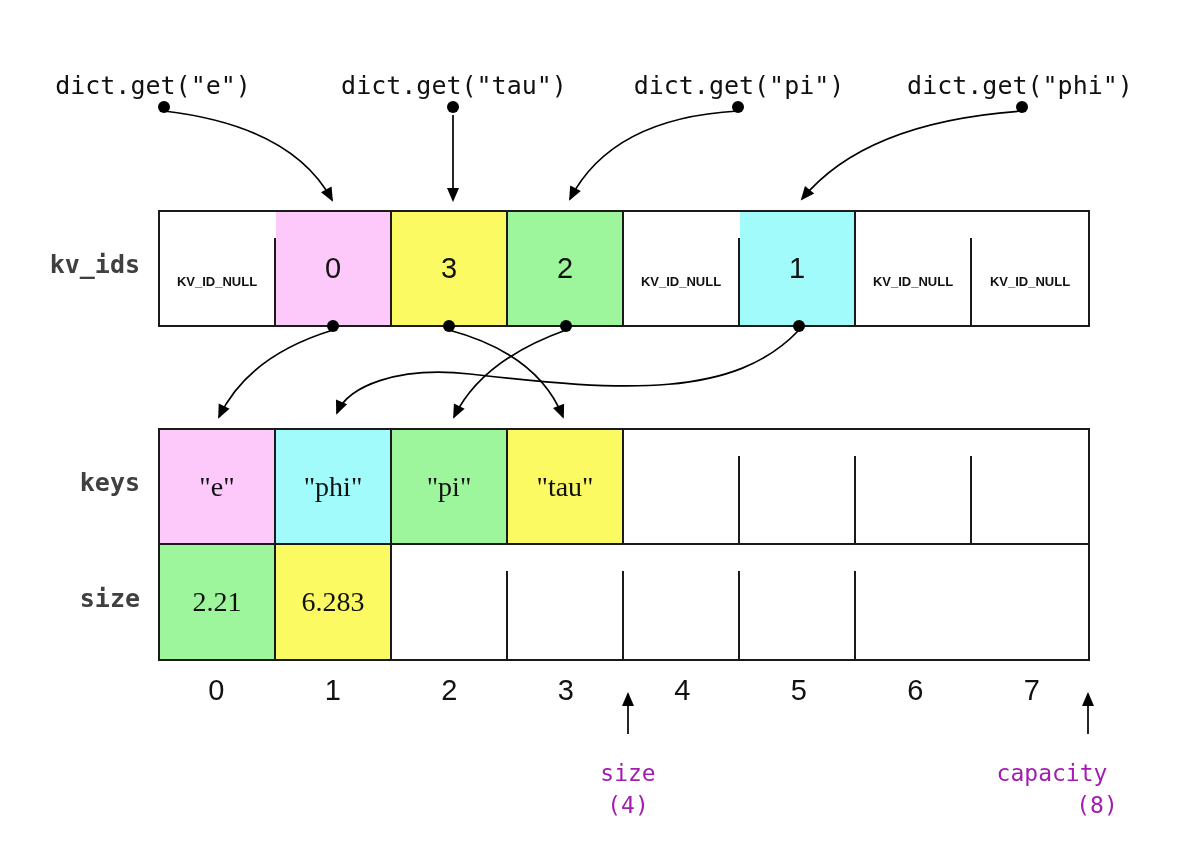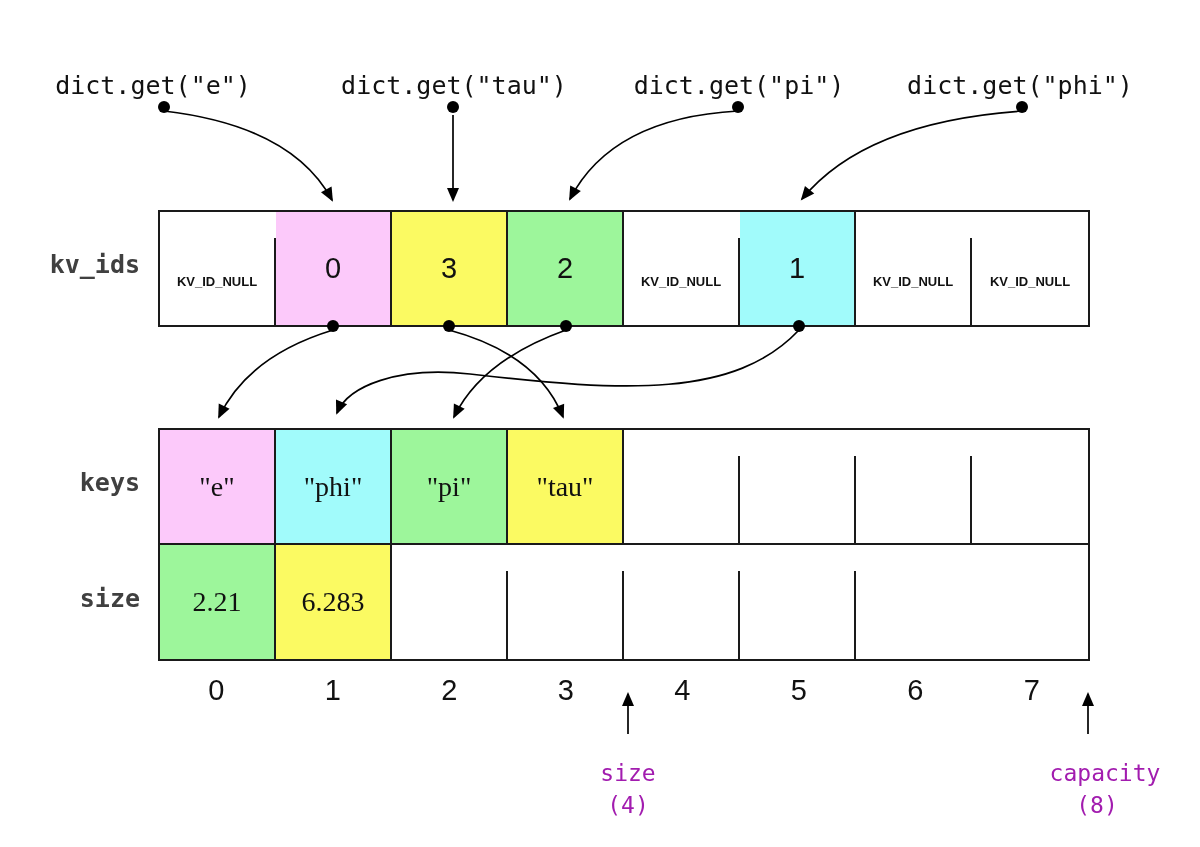--- a/index.html
+++ b/index.html
@@ -79,21 +79,21 @@
     <span>2</span>
     <span>3</span>
     <span>4</span>
     <span>5</span>
     <span>6</span>
     <span>7</span>
   </div>
 
   <div class="annot" style="left:628px;top:760px">size</div>
   <div class="annot" style="left:628px;top:792px">(4)</div>
-  <div class="annot" style="left:1105px;top:760px">capacity</div>
+  <div class="annot" style="left:1052px;top:760px">capacity</div>
   <div class="annot" style="left:1097px;top:792px">(8)</div>
 
   <svg class="overlay" width="1200" height="847" viewBox="0 0 1200 847">
     <defs>
       <marker id="ah" markerUnits="userSpaceOnUse" markerWidth="16" markerHeight="14" refX="13" refY="7" orient="auto">
         <path d="M1,1 L15,7 L1,13 z" fill="#000"></path>
       </marker>
     </defs>
 
     <circle cx="164" cy="107" r="6" fill="#000"></circle>

